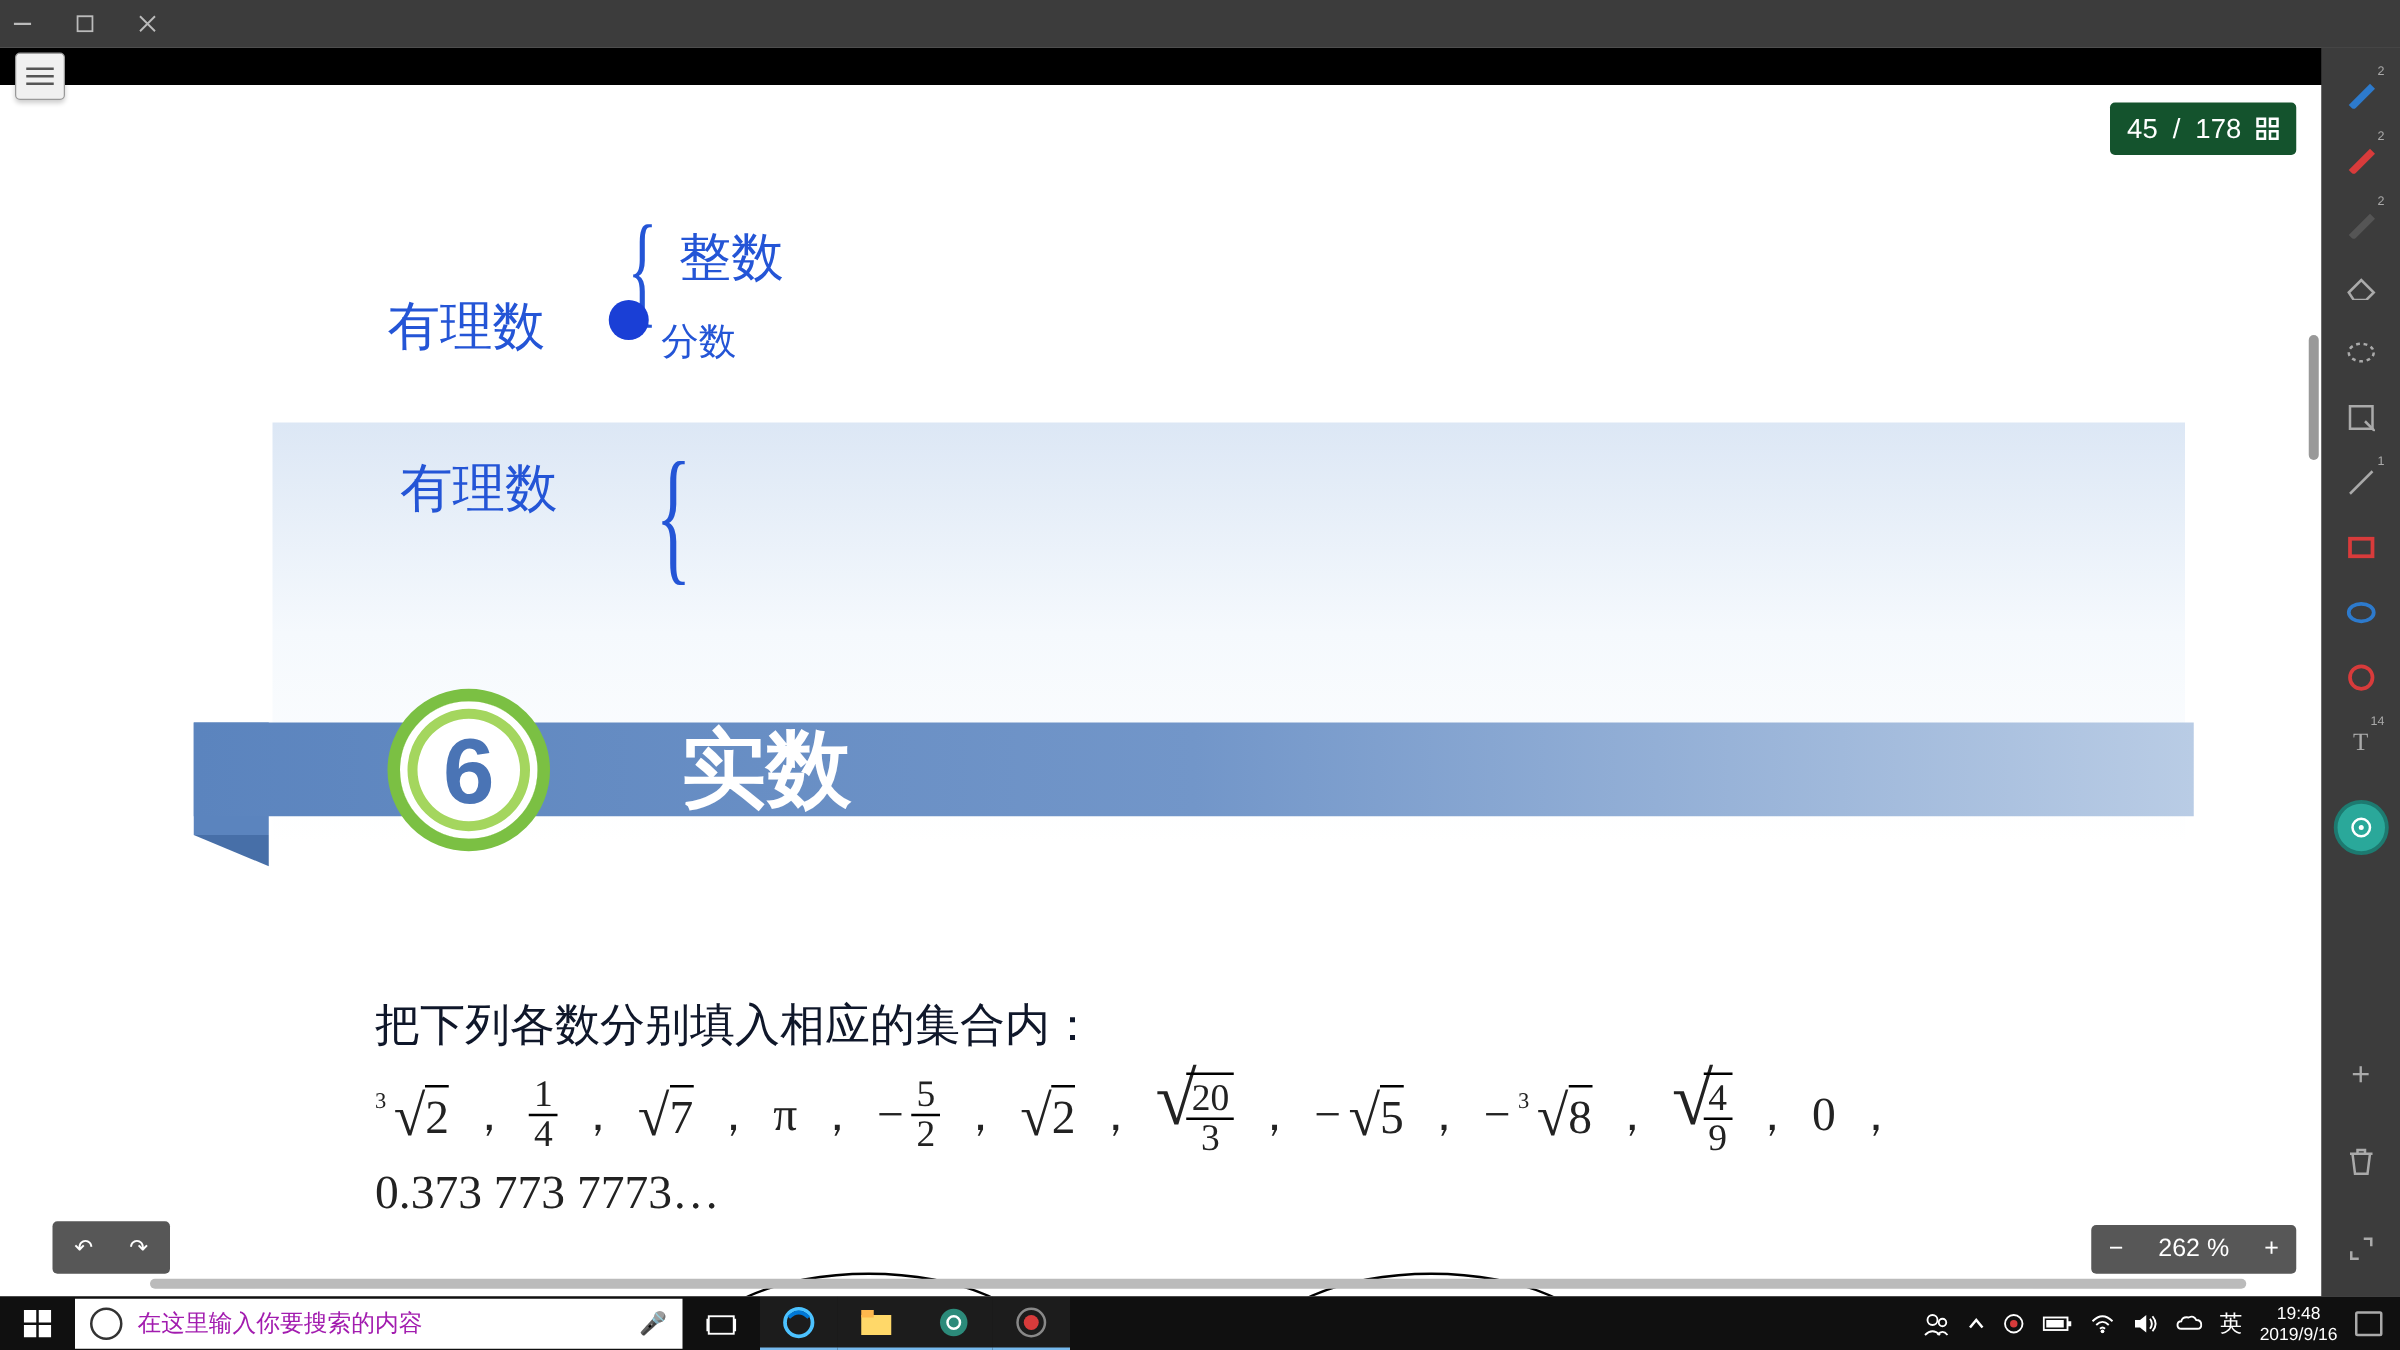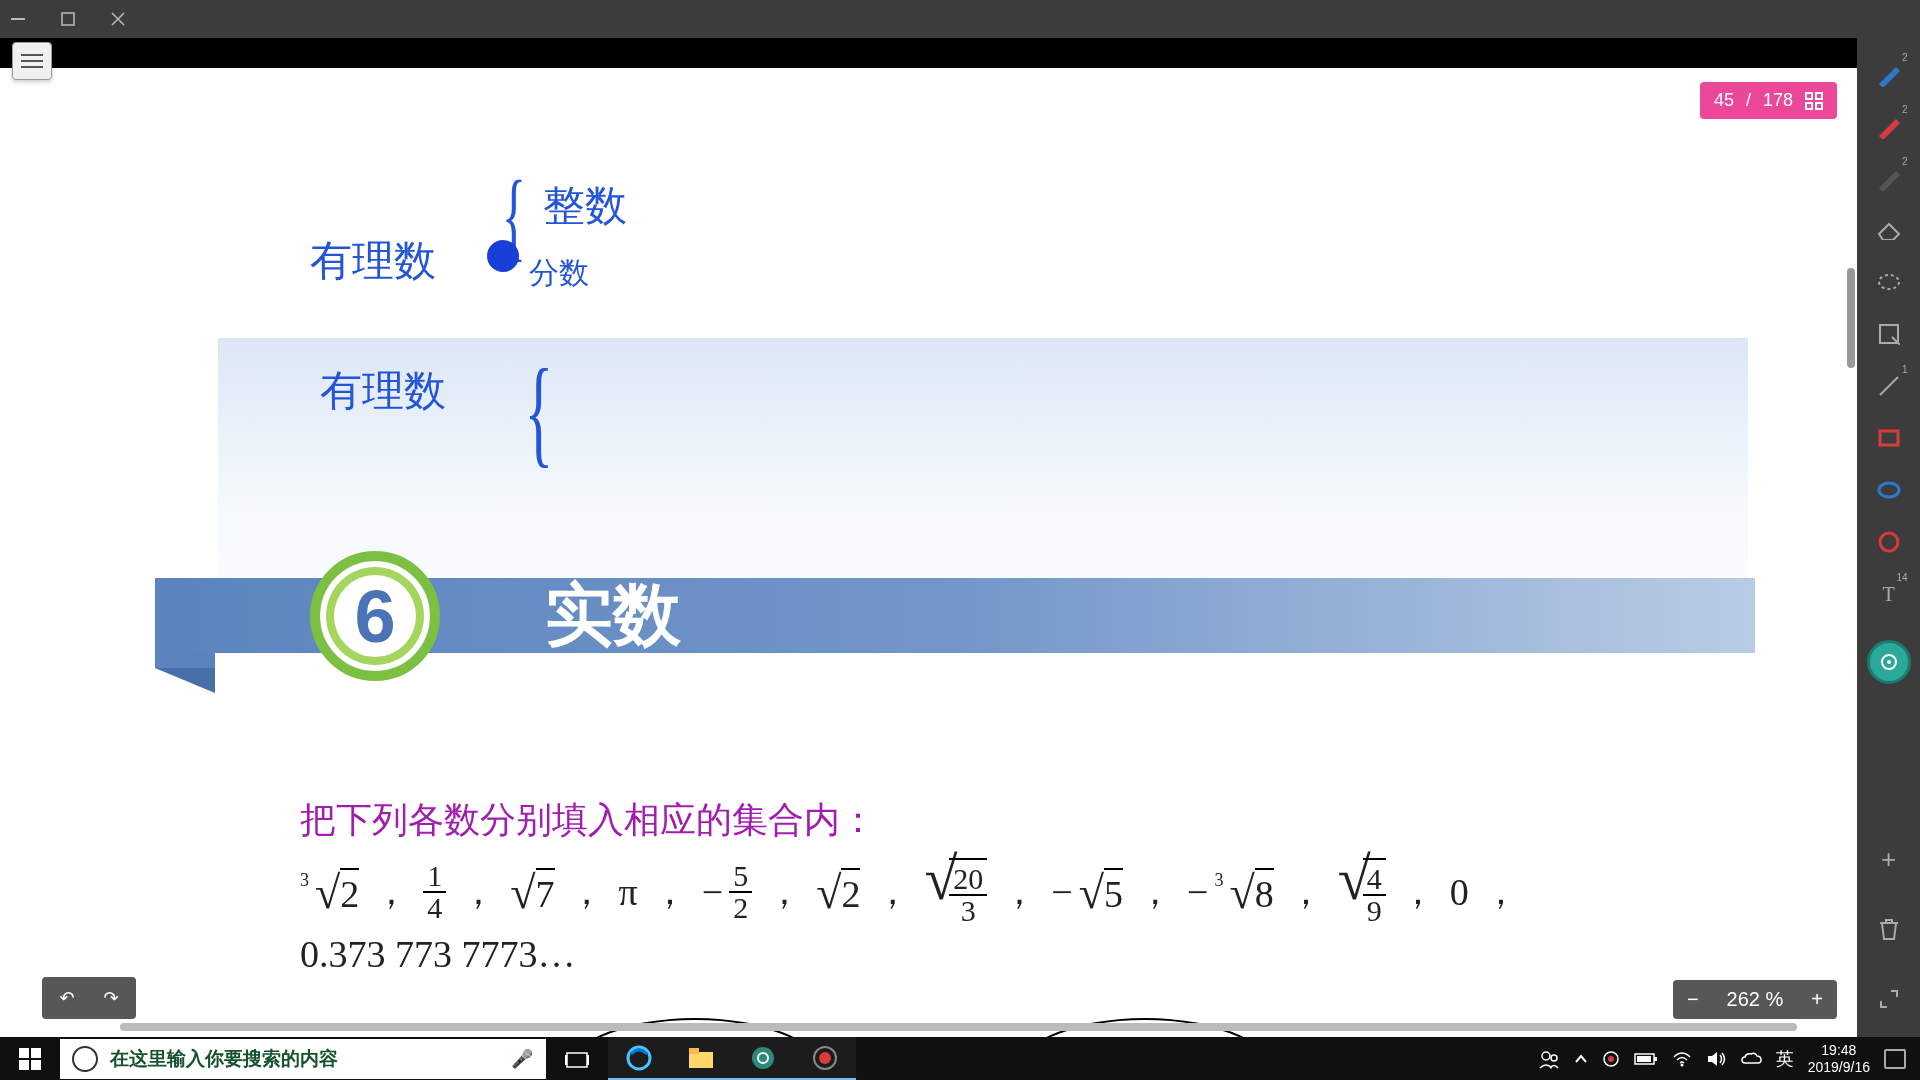--- a/index.html
+++ b/index.html
@@ -15,21 +15,21 @@
 .blackbar { height: 30px; background: #000; position: relative; }
 .hamburger { position: absolute; left: 12px; top: 42px; width: 40px; height: 38px; background: #f0f0f0; border: 1px solid #999; border-radius: 4px; box-shadow: 0 2px 4px rgba(0,0,0,.2); display:flex;align-items:center;justify-content:center; z-index: 10; }
 .hamburger-lines { display:flex;flex-direction:column;gap:4px; }
 .hamburger-lines div { width: 22px; height: 2px; background: #555; }
 
 
 .main { position: absolute; top: 68px; left: 0; right: 63px; bottom: 43px; background: #fff; }
 .doc-canvas { position: absolute; inset: 0; overflow: hidden; }
 
 
-.page-ind { position: absolute; top: 14px; right: 20px; display:flex; align-items:center; gap: 12px; background: #ec4899; color: #fff; padding: 8px 14px; border-radius: 4px; font-size: 18px; }
+.page-ind { position: absolute; top: 14px; right: 20px; display:flex; align-items:center; gap: 12px; background: #14532d; color: #fff; padding: 8px 14px; border-radius: 4px; font-size: 22px; }
 .grid-icon { display: grid; grid-template-columns: 8px 8px; grid-template-rows: 8px 8px; gap: 2px; }
 .grid-icon div { border: 2px solid #fff; }
 
 
 .undo-redo { position: absolute; bottom: 18px; left: 42px; display:flex; gap: 6px; background: #575757; border-radius: 4px; padding: 6px; }
 .undo-redo span { width: 38px; height: 30px; display:flex;align-items:center;justify-content:center; color:#fff; font-size:18px; }
 .zoom { position: absolute; bottom: 18px; right: 20px; display:flex; align-items:center; background: #575757; color: #fff; border-radius: 4px; font-size: 20px; }
 .zoom span { padding: 8px 14px; }
 .zoom-val { min-width: 80px; text-align:center; }
 
@@ -46,21 +46,21 @@
 .page-bg { position: absolute; left: 218px; top: 270px; width: 1530px; height: 560px; background: linear-gradient(180deg, #dce7f5 0%, #f5f9fd 30%, #fff 60%); }
 .hand2 { position:absolute; left: 320px; top: 295px; }
 
 .section-banner { position: absolute; left: 155px; top: 510px; width: 1600px; height: 75px; background: linear-gradient(90deg, #5b84be 0%, #7296c9 50%, #b9cce5 100%); display:flex;align-items:center; }
 .banner-tab { position:absolute; left:155px; top: 510px; width: 60px; height: 90px; background: #5b84be; }
 .banner-fold { position:absolute; left:155px; top: 600px; border-top: 25px solid #476fa8; border-left: 60px solid transparent; width:0;height:0; }
 .section-num { position:absolute; left: 310px; top: 483px; width: 130px; height: 130px; border-radius:50%; background:#fff; border: 10px solid #7bc043; display:flex;align-items:center;justify-content:center; box-shadow: inset 0 0 0 6px #fff, inset 0 0 0 14px #a4d65e; }
 .section-num-text { font-size: 74px; font-weight: bold; color: #4a74b5; font-family: Arial; }
 .section-title { color: #fff; font-size: 68px; font-weight: bold; margin-left: 390px; font-family: "SimHei", sans-serif; }
 
-.body-text { position: absolute; left: 300px; top: 720px; width: 1450px; font-family: "SimSun", serif; font-size: 36px; line-height: 1.8; color: #a21caf; }
+.body-text { position: absolute; left: 300px; top: 720px; width: 1450px; font-family: "SimSun", serif; font-size: 36px; line-height: 1.8; color: #0f172a; }
 .math-line { position: absolute; left: 300px; top: 790px; width: 1460px; font-family: "Times New Roman", serif; font-size: 38px; color: #222; display:flex;align-items:center;flex-wrap:wrap; gap: 6px; }
 .math-line2 { position: absolute; left: 205px; top: 870px; font-family: "SimSun", serif; font-size: 36px; color: #222; }
 .frac { display:inline-flex;flex-direction:column;align-items:center;font-size:30px;line-height:1; vertical-align:middle; }
 .frac .n { border-bottom: 2px solid #000; padding: 0 4px; }
 .sqrt-sym { font-size: 46px; }
 .bigrad { display:inline-flex;align-items:flex-start; }
 .bigrad .rad { font-size: 60px; line-height: 0.7; }
 .comma { font-size: 36px; margin: 0 8px; }
 
 .ellipse { position:absolute; width: 270px; height: 120px; border: 2px solid #000; border-radius: 50%; display:flex;align-items:center;justify-content:center; font-size:28px; }
@@ -70,21 +70,21 @@
 .scrollbar-v { position: absolute; right: 0; top: 0; bottom: 20px; width: 18px; }
 .scroll-thumb-v { position: absolute; right: 2px; top: 200px; width: 8px; height: 100px; background: #999; border-radius: 4px; }
 .scrollbar-h { position: absolute; left: 120px; right: 20px; bottom: 2px; height: 14px; }
 .scroll-thumb-h { position: absolute; left: 0; top: 2px; right: 40px; height: 8px; background: #bbb; border-radius: 4px; }
 
 
 .taskbar { position: absolute; bottom: 0; left: 0; right: 0; height: 43px; background: #101010; display:flex; align-items:center; color:#fff; }
 .start { width: 60px; height: 43px; display:flex;align-items:center;justify-content:center; }
 .search-box { width: 486px; height: 40px; background: #fff; display:flex;align-items:center; padding: 0 12px; position:relative; }
 .cortana { width: 26px; height: 26px; border: 2px solid #333; border-radius: 50%; }
-.search-text { color: #14532d; margin-left: 12px; flex:1; font-size: 19px; font-weight: bold; }
+.search-text { color: #a21caf; margin-left: 12px; flex:1; font-size: 19px; }
 .mic { color: #333; font-size: 18px; }
 .task-icons { display:flex; }
 .task-icon { width: 62px; height: 43px; display:flex;align-items:center;justify-content:center; position:relative; }
 .task-icon.active { border-bottom: 2px solid #76b9ed; background: rgba(255,255,255,.05); }
 .tray { margin-left: auto; display:flex; align-items:center; gap: 14px; padding-right: 14px; font-size: 16px; }
 .tray-item { display:flex;align-items:center;justify-content:center; }
 .clock { display:flex;flex-direction:column;align-items:center;font-size:14px;line-height:1.2; }
 .notif { width: 22px; height: 20px; border: 2px solid #aaa; border-radius: 2px; }
 </style>
 </head>

